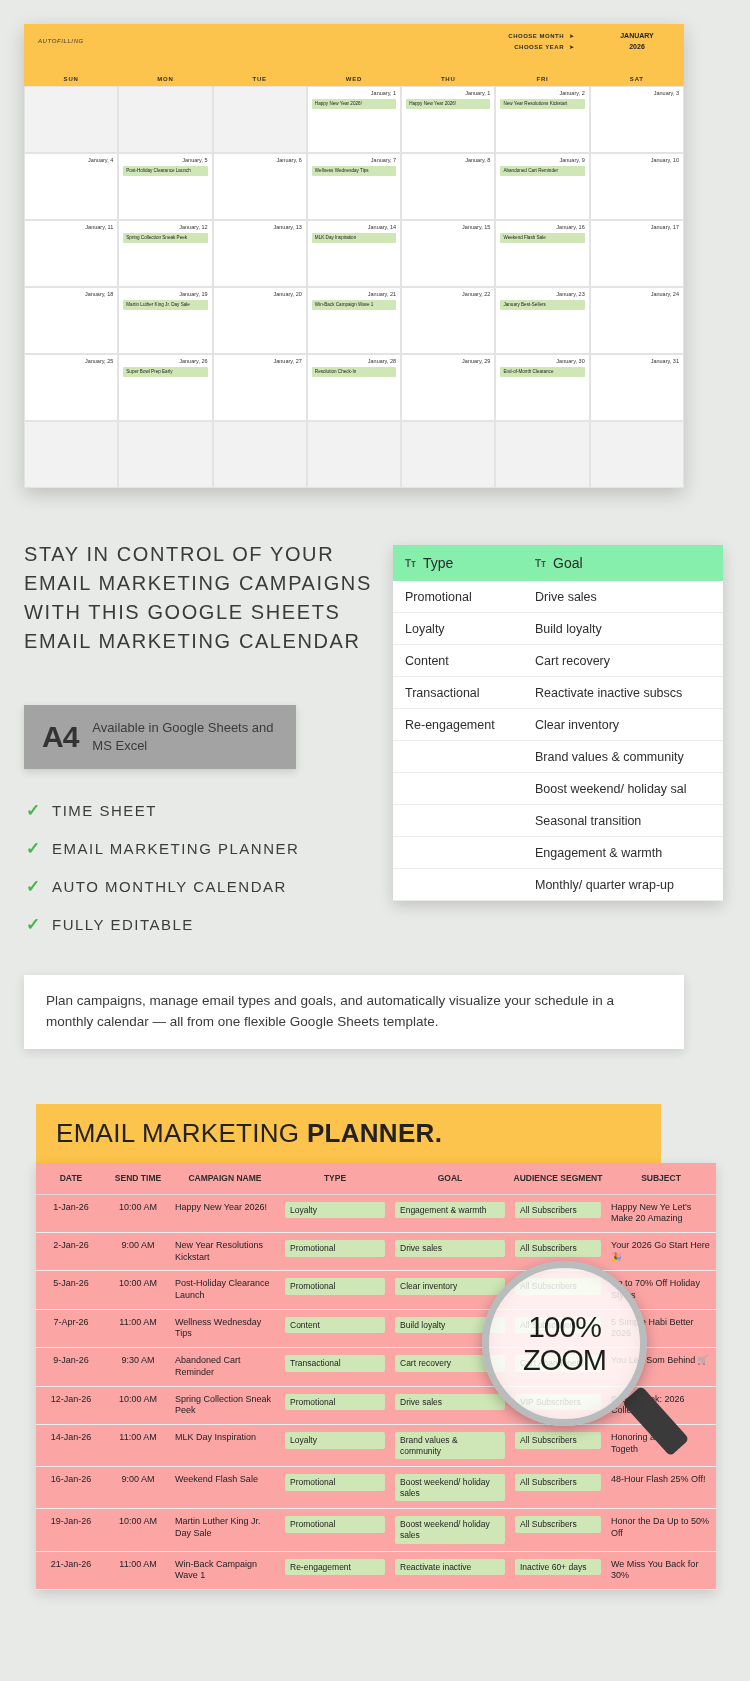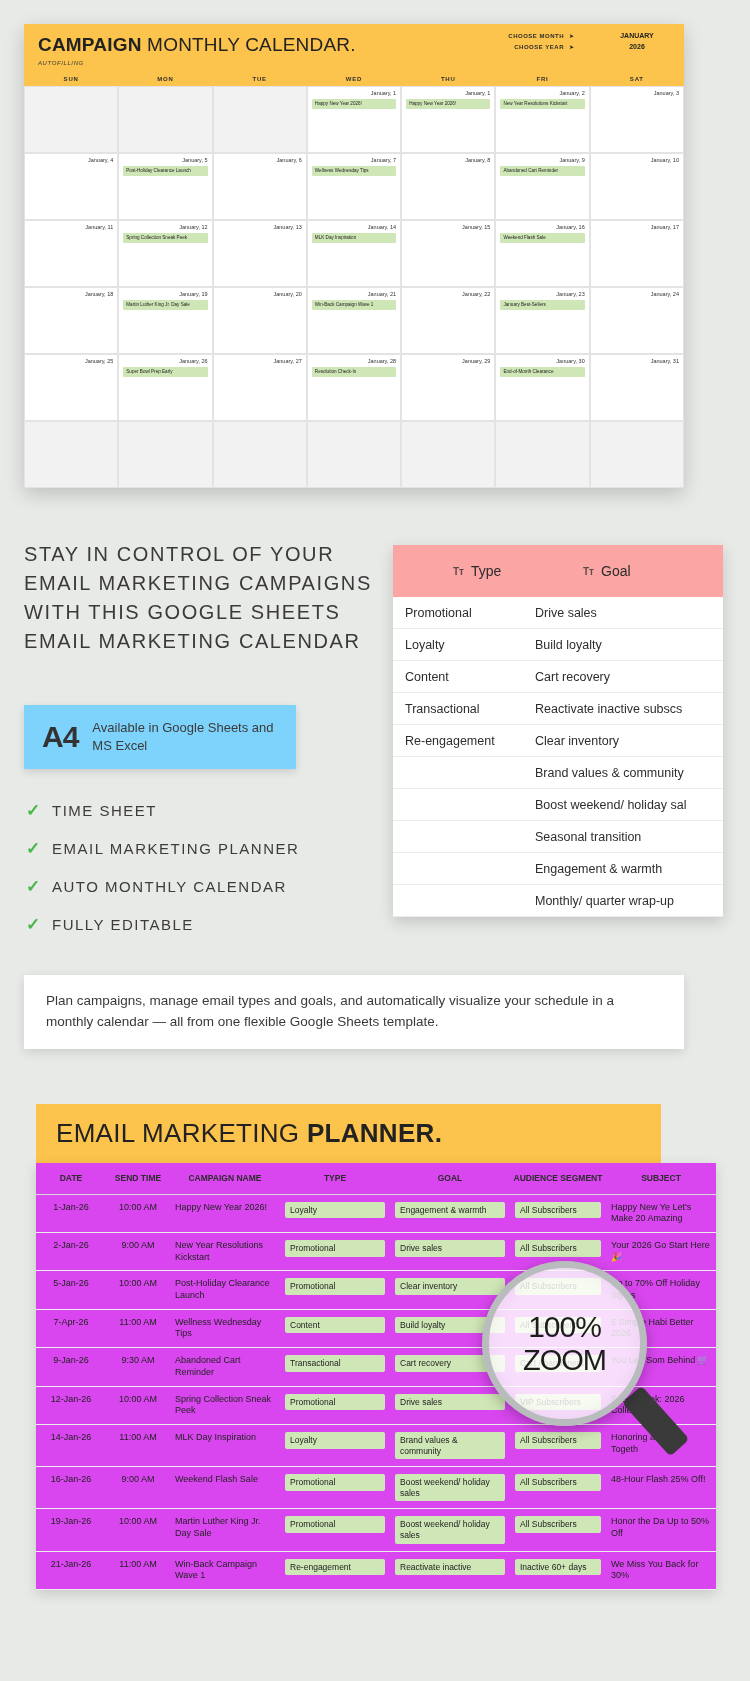--- a/index.html
+++ b/index.html
@@ -42,52 +42,52 @@
     padding: 2px 3px; line-height: 1.25; color: #1e1e1e;
   }
 
   
   .headline {
     position: absolute; left: 24px; top: 540px; width: 350px;
     font-size: 20px; line-height: 1.45; letter-spacing: 1.6px; color: #3a3a3a; font-weight: 400;
   }
   .a4-box {
     position: absolute; left: 24px; top: 705px; width: 272px; height: 64px;
-    background: #7dd3fc; box-shadow: 0 3px 8px rgba(0,0,0,.13); display: flex; align-items: center;
+    background: #a3a3a3; box-shadow: 0 3px 8px rgba(0,0,0,.13); display: flex; align-items: center;
   }
   .a4-big { font-size: 30px; font-weight: 700; letter-spacing: -1px; padding: 0 14px 0 18px; color: #333; }
   .a4-txt { font-size: 13px; line-height: 1.35; color: #3b3b3b; }
 
   .checks { position: absolute; left: 26px; top: 800px; width: 360px; }
   .chk { display: flex; align-items: center; margin-bottom: 17px; }
   .chk .tick { color: #46b748; font-size: 17px; width: 26px; font-weight: 700; }
   .chk .clabel { font-size: 15px; letter-spacing: 1.5px; color: #3c3c3c; }
 
   .type-table {
     position: absolute; left: 393px; top: 545px; width: 330px;
     background: #fff; box-shadow: 0 5px 14px rgba(0,0,0,.16); overflow: hidden;
   }
-  .tt-head { display: grid; grid-template-columns: 130px 1fr; background: #fca5a5; height: 52px; align-items: center; padding-left: 48px; }
+  .tt-head { display: grid; grid-template-columns: 130px 1fr; background: #86efac; height: 36px; align-items: center; }
   .tt-head div { font-size: 14px; display: flex; align-items: center; gap: 7px; padding-left: 12px; color: #2b2b2b; }
   .tt-icon { font-size: 10px; font-weight: 700; opacity: .75; }
   .tt-row { display: grid; grid-template-columns: 130px 1fr; height: 32px; align-items: center; border-bottom: 1px solid #ececec; }
   .tt-row div { font-size: 12.5px; padding-left: 12px; color: #2d2d2d; white-space: nowrap; }
 
   .blurb {
     position: absolute; left: 24px; top: 975px; width: 660px; background: #fff;
     padding: 16px 22px; box-shadow: 0 3px 10px rgba(0,0,0,.12);
     font-size: 13.5px; line-height: 1.55; color: #3a3a3a;
   }
 
   
   .planner { position: absolute; left: 36px; top: 1104px; width: 680px; }
   .planner-head { background: #fcc44c; padding: 14px 20px; width: 625px; }
   .planner-title { font-size: 26px; letter-spacing: .3px; font-weight: 400; }
   .planner-title b { font-weight: 700; }
-  .p-table { width: 680px; background: #d946ef; box-shadow: 0 4px 12px rgba(0,0,0,.14); }
+  .p-table { width: 680px; background: #fca5a5; box-shadow: 0 4px 12px rgba(0,0,0,.14); }
   .p-head, .p-row { display: grid; grid-template-columns: 70px 64px 110px 110px 120px 96px 1fr; }
   .p-head div {
     font-size: 8.5px; font-weight: 700; text-align: center; padding: 10px 2px;
     line-height: 1.25; color: #2c2c2c; border-bottom: 1px solid #d8d8d8;
   }
   .p-row > div { font-size: 9px; padding: 7px 5px; border-bottom: 1px solid #ededed; line-height: 1.3; color: #232323; }
   .p-row .c-date, .p-row .c-time { text-align: center; }
   .pill { background: #cfe6b6; border-radius: 2px; padding: 3px 5px; display: block; font-size: 8.5px; line-height: 1.25; }
 
   .zoom-badge {
@@ -106,23 +106,20 @@
     transform: rotate(-42deg); border-radius: 5px; transform-origin: top left;
   }
 </style>
 </head>
 <body>
 
 <div class="page">
 
   <div class="cal-card">
     <div class="cal-head">
-      <div class="cal-title">
-        <b>CAMPAIGN</b><span class="light"> MONTHLY CALENDAR.</span>
-      </div>
       <div class="cal-sub">AUTOFILLING</div>
       <div class="cal-controls">
         <div class="ctl-row">
           <span class="ctl-label">CHOOSE MONTH</span>
           <span class="ctl-arrow">➤</span>
           <span class="ctl-val">JANUARY</span>
         </div>
         <div class="ctl-row">
           <span class="ctl-label">CHOOSE YEAR</span>
           <span class="ctl-arrow">➤</span>

